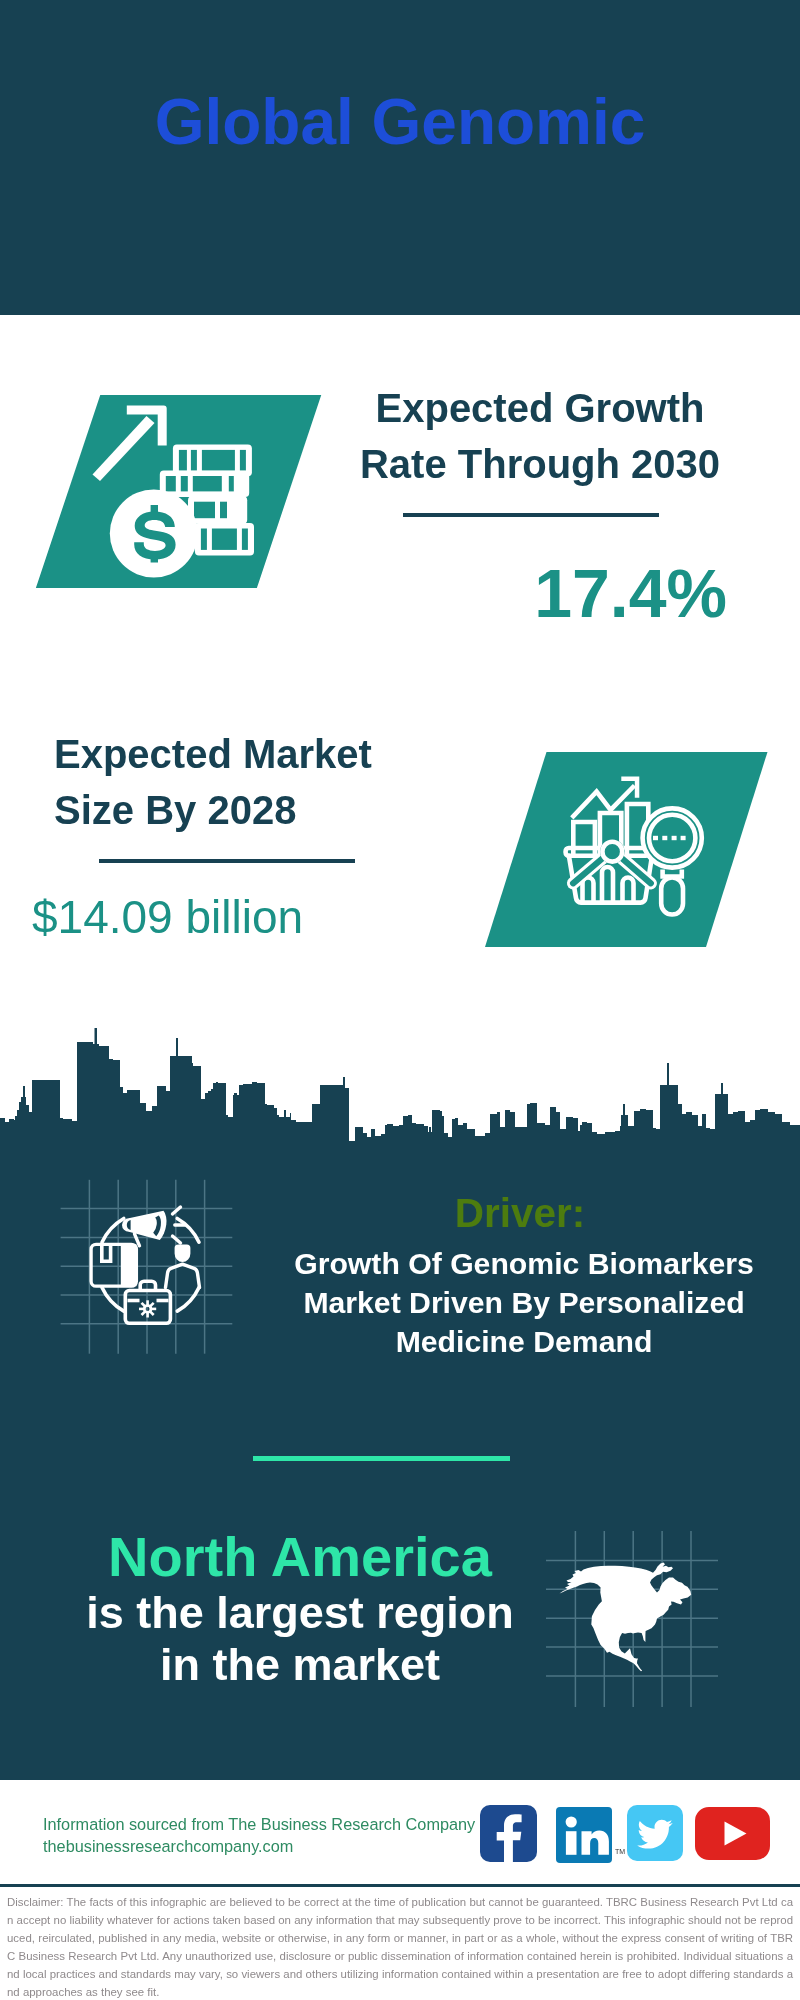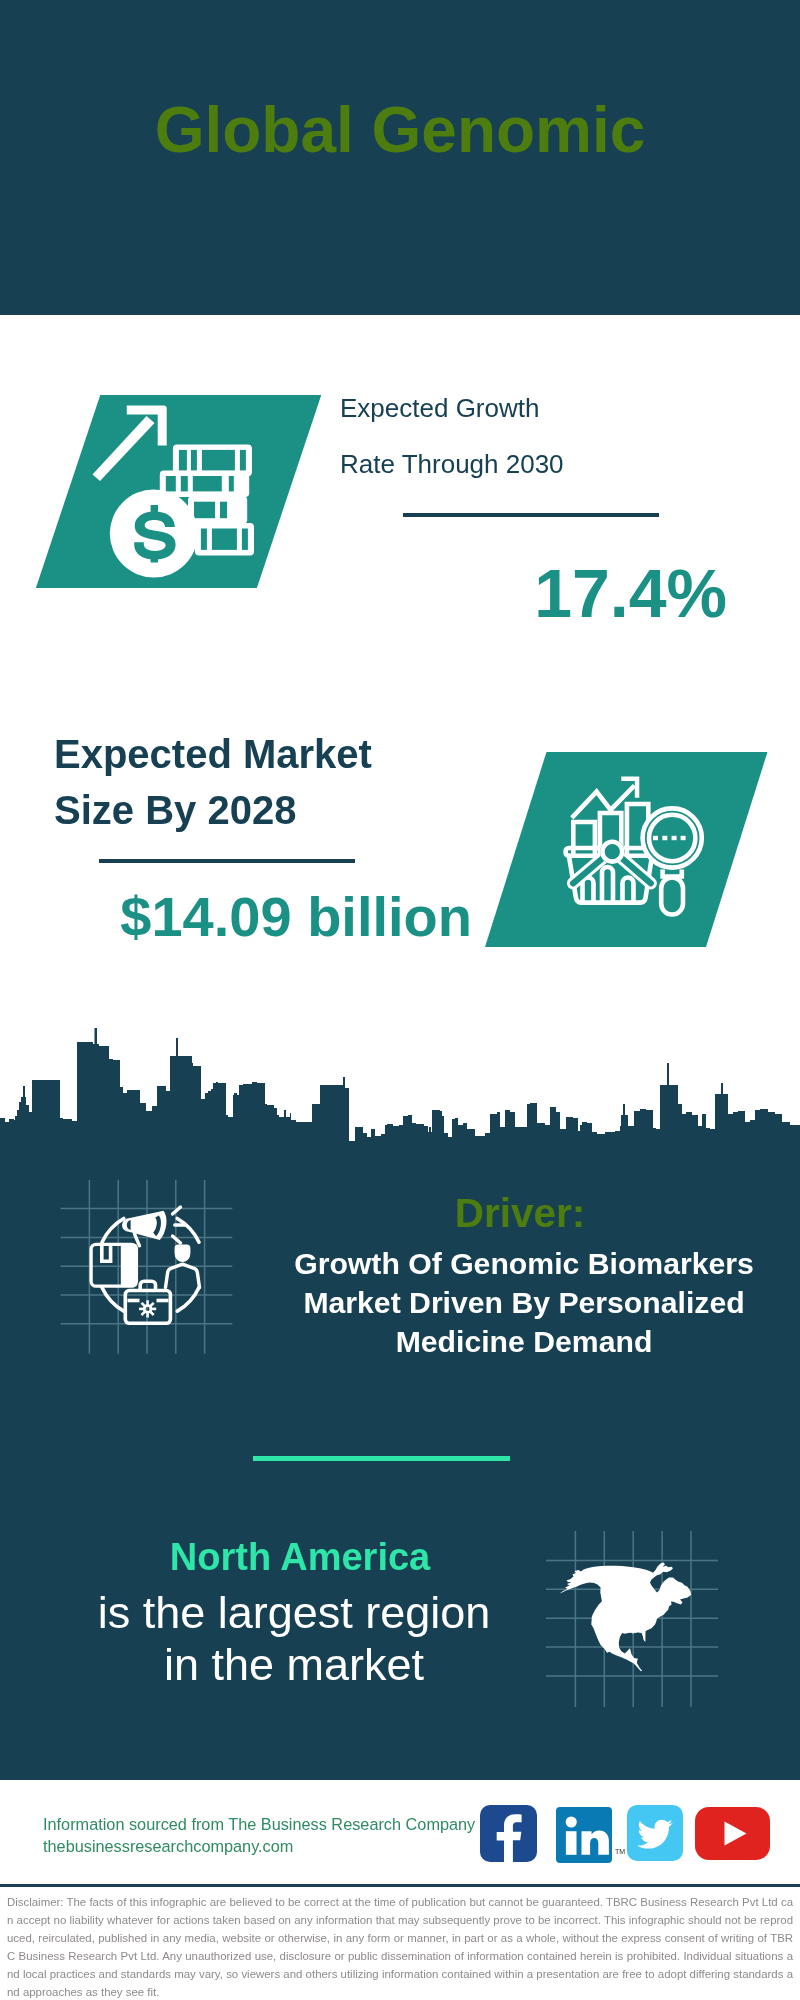--- a/index.html
+++ b/index.html
@@ -1,40 +1,40 @@
 <!DOCTYPE html>
 <html><head>
 <meta charset="utf-8">
 <style>
   *{box-sizing:border-box;margin:0;padding:0}
   html,body{width:800px;height:2000px}
   body{font-family:"Liberation Sans",sans-serif;background:#fff;overflow:hidden;-webkit-font-smoothing:antialiased}
   .page{position:relative;width:800px;height:2000px;background:#fff;overflow:hidden}
   .header{position:absolute;left:0;top:0;width:800px;height:315px;background:#174152}
-  .title{position:absolute;left:0;top:100px;width:800px;color:#4d7c0f;font-size:64px;font-weight:bold;text-align:center;line-height:60px}
+  .title{position:absolute;left:0;top:92px;width:800px;color:#1d4ed8;font-size:64px;font-weight:bold;text-align:center;line-height:60px}
   .tl2{letter-spacing:0.5px}
   .para{position:absolute;background:#1b9186}
   .s1para{left:36.3px;top:395.4px;width:221.2px;height:192.6px;transform:skewX(-18.45deg);transform-origin:bottom left}
   .icon1{position:absolute;left:85px;top:395px;width:180px;height:190px}
-  .s1lab{position:absolute;left:340px;top:380px;width:400px;color:#174152;font-size:26px;font-weight:normal;line-height:56px}
+  .s1lab{position:absolute;left:340px;top:380px;width:400px;text-align:center;color:#174152;font-size:40px;font-weight:bold;line-height:56px}
   .s1rule{position:absolute;left:403px;top:513px;width:256px;height:4px;background:#174152}
   .s1val{position:absolute;left:327px;top:550px;width:400px;text-align:right;color:#1b9186;font-size:68px;font-weight:bold;line-height:86px}
   .s2para{left:484.5px;top:752px;width:221px;height:195px;transform:skewX(-17.5deg);transform-origin:bottom left}
   .icon2{position:absolute;left:545px;top:765px;width:180px;height:165px}
   .s2lab{position:absolute;left:54px;top:726px;width:400px;text-align:left;color:#174152;font-size:40px;font-weight:bold;line-height:56px}
   .s2rule{position:absolute;left:99px;top:859px;width:256px;height:4px;background:#174152}
-  .s2val{position:absolute;left:32px;top:882px;width:440px;white-space:nowrap;text-align:right;color:#1b9186;font-size:56px;font-weight:bold;line-height:70px}
+  .s2val{position:absolute;left:32px;top:882px;width:440px;white-space:nowrap;text-align:left;color:#1b9186;font-size:46px;font-weight:normal;line-height:70px}
   .dark{position:absolute;left:0;top:1144px;width:800px;height:636px;background:#174152}
   .skyline{position:absolute;left:0;top:1015px;width:800px;height:130px}
   .icon3{position:absolute;left:60px;top:1179px;width:173px;height:175px}
   .driver-title{position:absolute;left:270px;top:1190px;width:500px;text-align:center;color:#4d7c0f;font-size:40.5px;font-weight:bold;line-height:46px}
   .driver-body{position:absolute;left:274px;top:1245px;width:500px;text-align:center;color:#fff;font-size:30.2px;font-weight:bold;line-height:38.9px}
   .mid-rule{position:absolute;left:253px;top:1456px;width:257px;height:5px;background:#2ee6a8}
-  .na-title{position:absolute;left:50px;top:1535px;width:500px;text-align:center;color:#2ee6a8;font-size:38px;font-weight:bold;line-height:44px}
-  .na-body{position:absolute;left:44px;top:1587px;width:500px;text-align:center;color:#fff;font-size:45px;font-weight:normal;line-height:52px}
+  .na-title{position:absolute;left:50px;top:1535px;width:500px;text-align:center;color:#2ee6a8;font-size:56px;font-weight:bold;line-height:44px}
+  .na-body{position:absolute;left:50px;top:1587px;width:500px;text-align:center;color:#fff;font-size:45px;font-weight:bold;line-height:52px}
   .icon4{position:absolute;left:546px;top:1531px;width:172px;height:176px}
   .footer{position:absolute;left:0;top:1780px;width:800px;height:220px;background:#fff}
   .src{position:absolute;left:43px;top:1814px;color:#2e8b62;font-size:16.3px;line-height:21.5px}
   .socials{position:absolute;left:480px;top:1804px;width:300px;height:60px}
   .soc{position:absolute;display:block}
   .soc svg{display:block;width:100%;height:100%}
   .fb{left:0;top:1px;width:57px;height:57px}
   .li{left:76px;top:3px;width:56px;height:56px}
   .tm{position:absolute;left:135px;top:44px;font-size:7px;color:#333}
   .tw{left:147px;top:1px;width:56px;height:56px}

